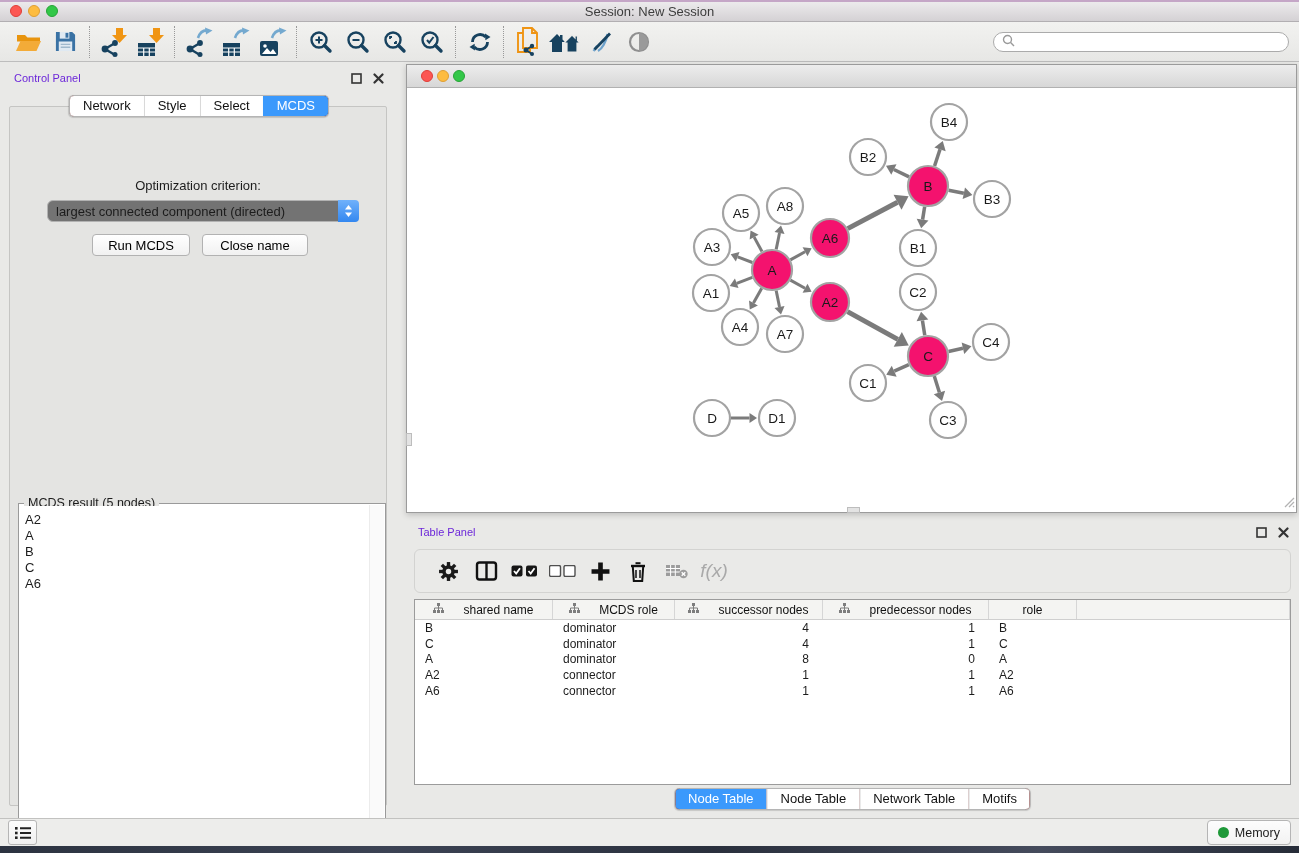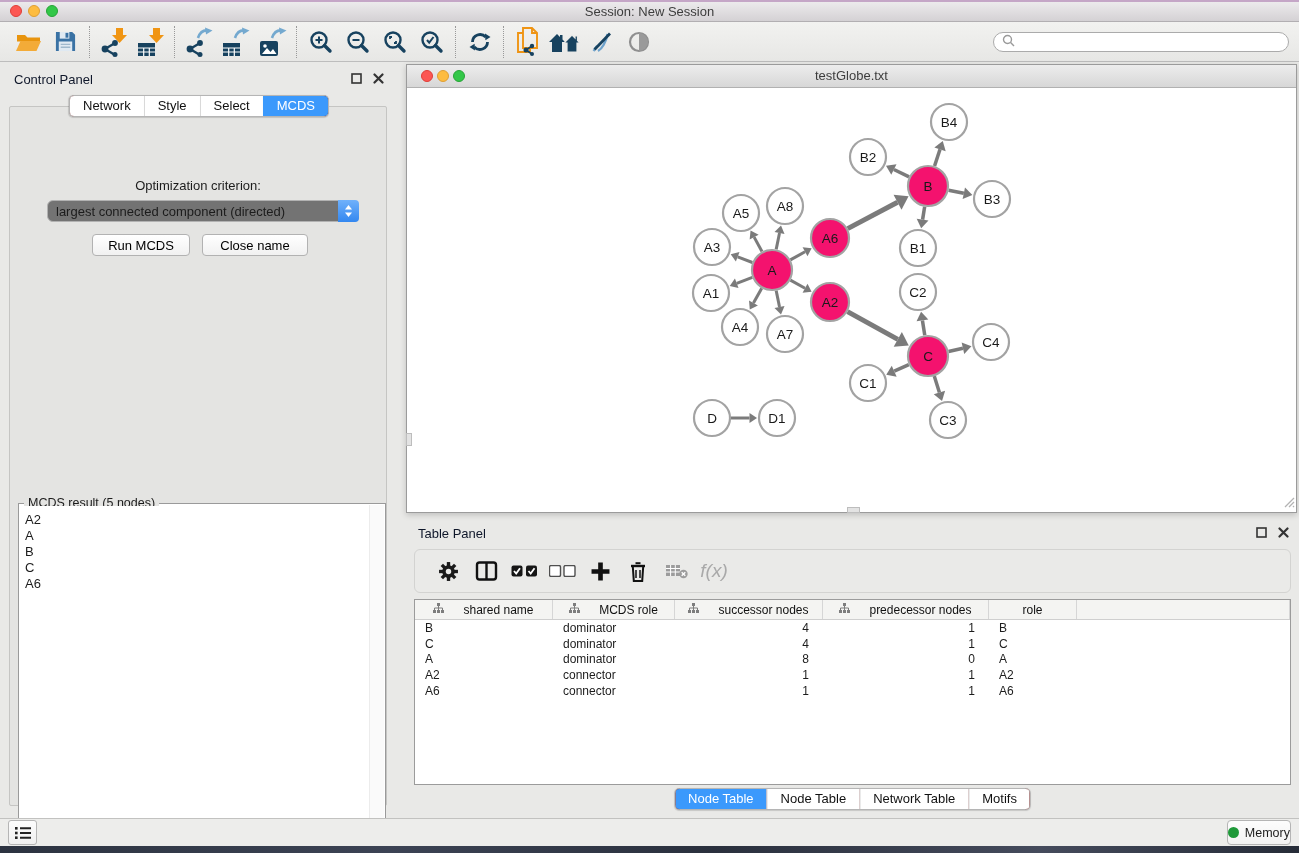--- a/index.html
+++ b/index.html
@@ -22,21 +22,21 @@
     background:linear-gradient(#f2f2f0,#e7e7e5);border-bottom:1px solid #bdbdbd;
     display:flex;align-items:center;padding:0 10px}
   .tbi{width:37px;height:34px;display:flex;align-items:center;justify-content:center;flex:0 0 auto}
   .tbsep{height:32px;border-left:1px dotted #999;margin:0 5px;flex:0 0 auto}
   .search{margin-left:auto;width:296px;height:20px;background:#fff;border:1px solid #ababab;
     border-radius:11px;display:flex;align-items:center;padding:0 8px;gap:5px;box-sizing:border-box}
   .search input{border:none;outline:none;flex:1;font-size:12px;background:transparent;font-family:inherit}
 
   
   .control-panel{position:absolute;left:6px;top:64px;width:386px;height:752px}
-  .panel-title{font-size:13px;color:#0f172a}
+  .panel-title{font-size:11px;color:#6d28d9}
   .winbtns{position:absolute;right:8px;top:8px;display:flex;gap:11px;align-items:center}
   .cp-body{position:absolute;left:3px;top:42px;width:378px;height:700px;background:#e4e4e2;
     border:1px solid #c5c5c3;border-radius:2px;box-sizing:border-box}
   .segbar{display:flex;background:#7f1d1d;border:1px solid #b5b5b5;border-radius:5px;overflow:hidden;
     box-shadow:0 0.5px 1px rgba(0,0,0,.15)}
   .seg{padding:2px 13px 3px;font-size:13px;border-left:1px solid #d9d9d9;background:#fff;color:#111;white-space:nowrap}
   .seg:first-child{border-left:none}
   .seg.sel{background:#3b99fc;color:#fff;border-left-color:#3b99fc}
   .cp-tabs{position:absolute;top:31px;left:50%;transform:translateX(-50%);z-index:2}
   .opt-label{position:absolute;top:71px;left:0;width:100%;text-align:center;font-size:13px}
@@ -80,21 +80,21 @@
   .td{padding:0 10px;white-space:nowrap;overflow:hidden}
   .td.num{text-align:right;padding-right:14px}
   .bottom-tabs{position:absolute;left:50%;transform:translateX(-50%);top:268px}
 
   
   .statusbar{position:absolute;left:0;top:818px;width:1299px;height:28px;background:#ededeb;
     border-top:1px solid #c2c2c0;box-sizing:border-box;display:flex;align-items:center;
     justify-content:space-between;padding:0 8px}
   .sq-btn{width:27px;height:23px;background:linear-gradient(#fcfcfc,#f0f0f0);border:1px solid #b5b5b5;
     border-radius:3px;display:flex;align-items:center;justify-content:center}
-  .memory-btn{display:flex;align-items:center;gap:6px;height:23px;padding:0 0;
+  .memory-btn{display:flex;align-items:center;gap:6px;height:23px;padding:0 10px;
     background:linear-gradient(#fdfdfd,#f2f2f2);border:1px solid #b5b5b5;border-radius:4px;font-size:12.5px}
   .memdot{width:11px;height:11px;border-radius:50%;background:#1f9939}
   .desktop-strip{position:absolute;left:0;top:846px;width:1299px;height:7px;
     background:linear-gradient(90deg,#2c3340,#3c4354 30%,#2a303d 55%,#454b5c 80%,#262c38)}
 </style>
 </head>
 <body>
 
 <div class="app">
 
@@ -304,21 +304,20 @@
         <div class="scrolltrack"></div>
       </div>
     </div>
   </div>
 
   <div class="net-window">
     <div class="net-title">
       <span class="tl red" style="left:14px"></span>
       <span class="tl yellow" style="left:30px"></span>
       <span class="tl green" style="left:46px"></span>
-      <div class="title-text" style="top:3px">testGlobe.txt</div>
     </div>
     <div class="net-canvas">
       <svg id="graph-svg" width="889" height="424" viewBox="0 0 889 424">
           <line x1="345.35035698573034" y1="189.4088817922656" x2="329.7316753758293" y2="195.29789289108078" stroke="#7b7b7b" stroke-width="3"></line>
           <polygon points="322.71394572787585,197.9439221026042 327.93237551199337,190.52583673047243 331.5309752396652,200.06994905168912" fill="#7b7b7b"></polygon>
           <line x1="383.38713136456266" y1="192.14462420113801" x2="398.0460360052364" y2="200.23229572702698" stroke="#7b7b7b" stroke-width="3"></line>
           <polygon points="404.61286863543734,203.85537579886199 395.58234155638854,204.69774191556363 400.5097304540842,195.76684953849033" fill="#7b7b7b"></polygon>
           <line x1="345.39133153665693" y1="174.4833437557185" x2="330.6780182258064" y2="168.84324031989243" stroke="#7b7b7b" stroke-width="3"></line>
           <polygon points="323.674922346041,166.15872023264905 332.5034918851319,164.08113512165198 328.8525445664809,173.60534551813288" fill="#7b7b7b"></polygon>
           <line x1="354.7197701091396" y1="200.3116594930951" x2="346.46220580946004" y2="215.02044590189928" stroke="#7b7b7b" stroke-width="3"></line>

